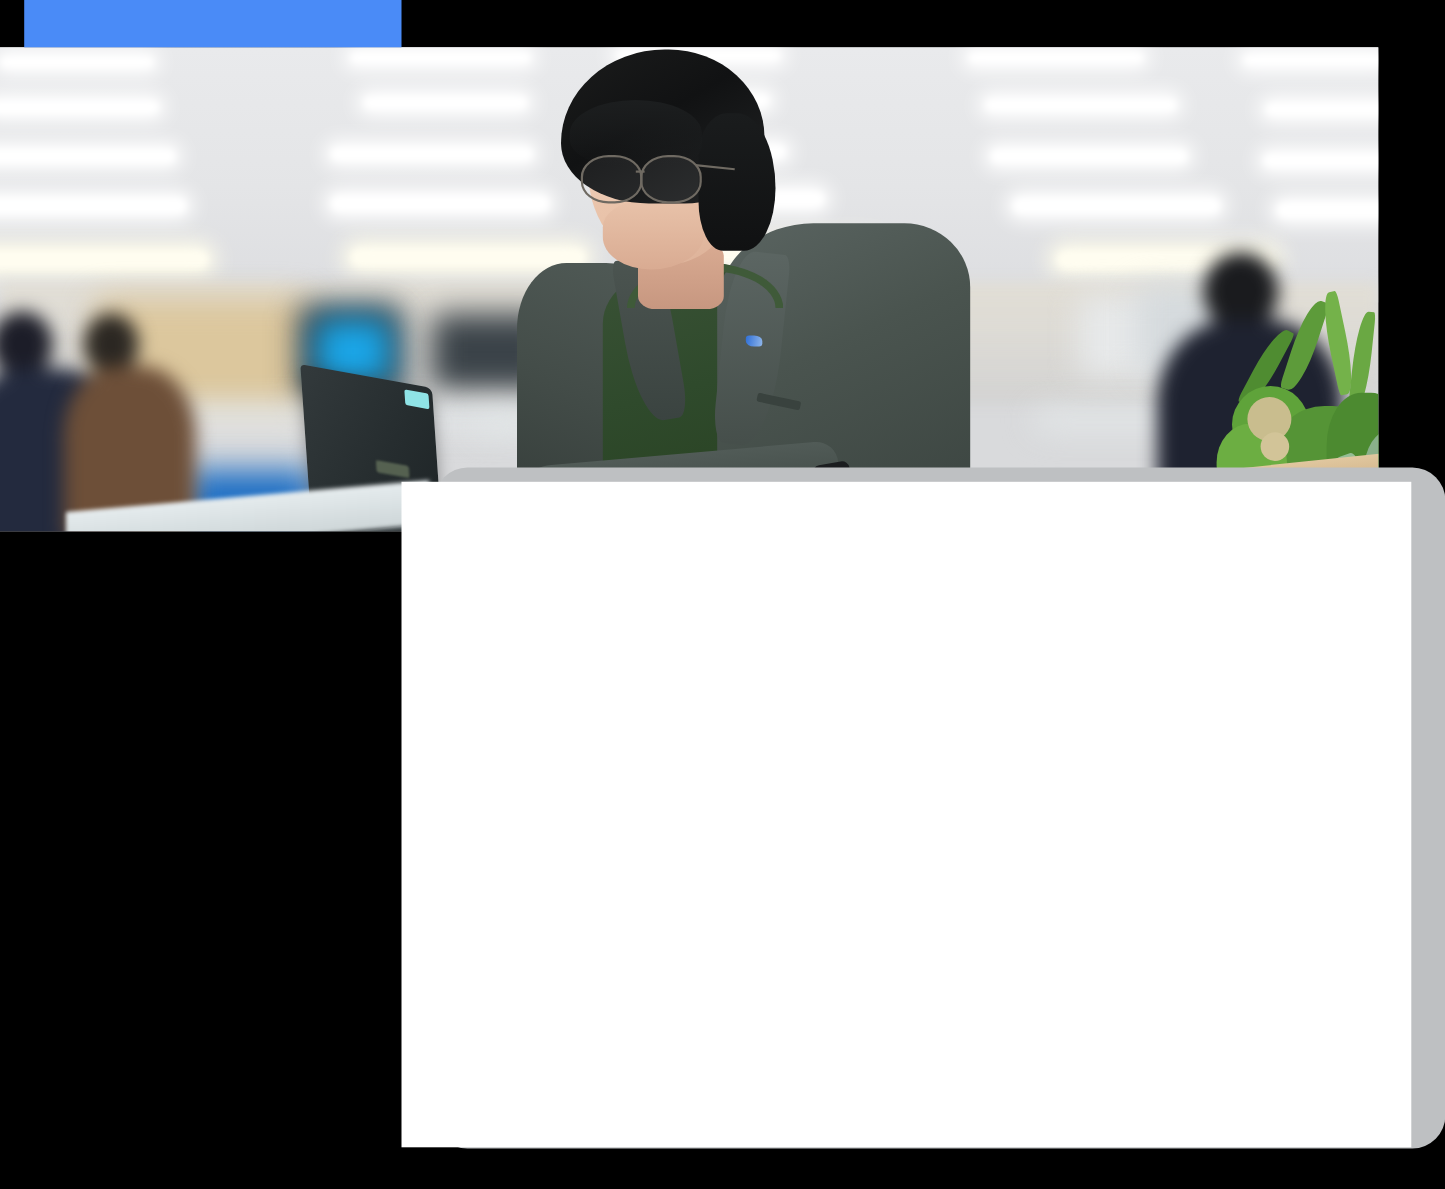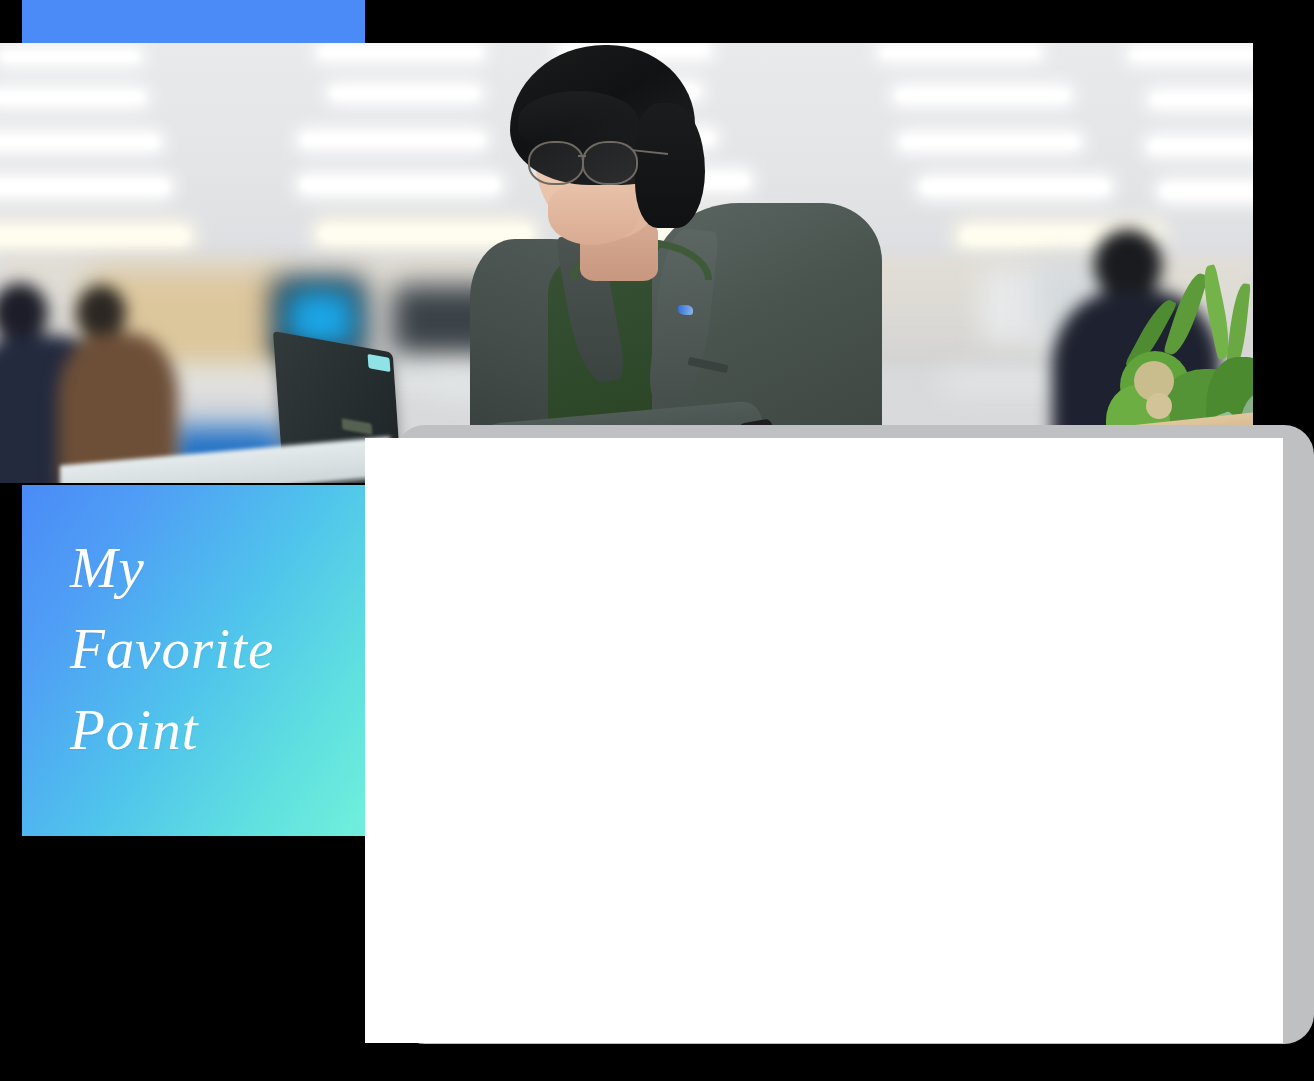--- a/index.html
+++ b/index.html
@@ -515,19 +515,14 @@
   </div>
 
   <div class="accent-bar"></div>
 
   <div class="card-shadow"></div>
 
   <div class="content-card">
     <div></div>
   </div>
 
-  <div class="badge">
-    <div class="badge-title">My
-Favorite
-Point</div>
-  </div>
 
 </div>
 
 </body></html>

